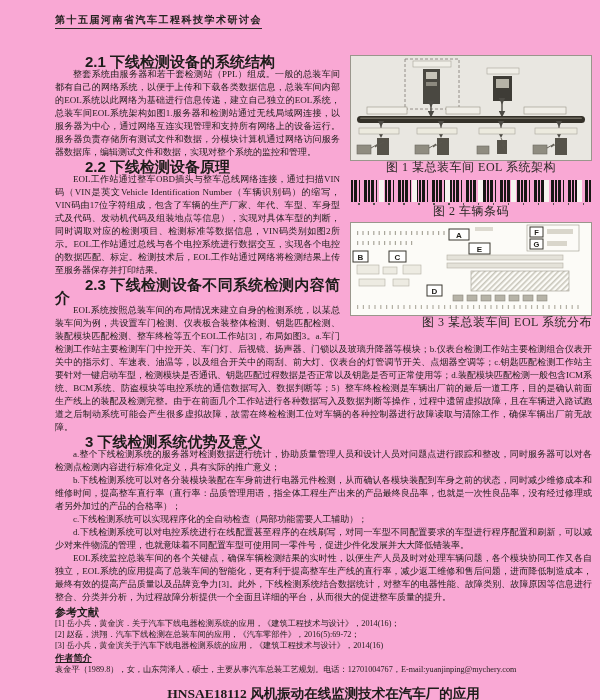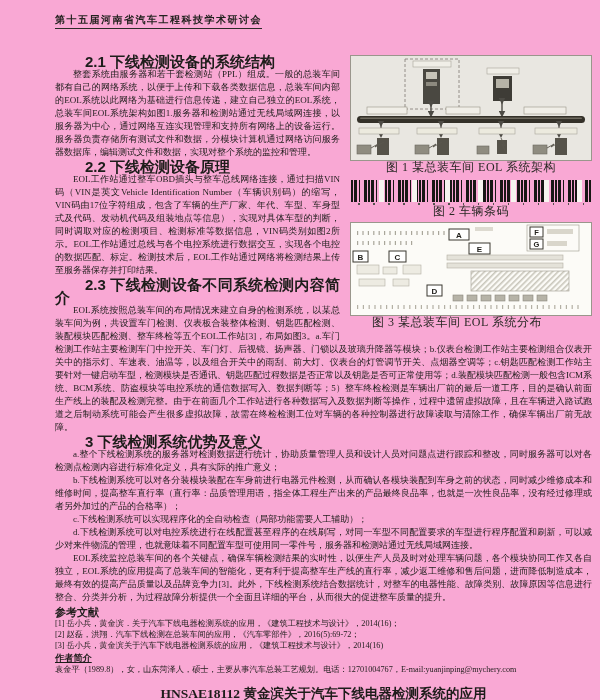--- a/index.html
+++ b/index.html
@@ -53,21 +53,21 @@
       repeating-linear-gradient(90deg, #181715 0 2px, rgba(0,0,0,0) 2px 3px,
         #181715 3px 6px, rgba(0,0,0,0) 6px 8px,
         #181715 8px 9px, rgba(0,0,0,0) 9px 13px,
         #181715 13px 16px, rgba(0,0,0,0) 16px 17px);
   }
   .barcode-digits{
     height:2px;margin:1px 8px 0 8px;
     background-image:repeating-linear-gradient(90deg,#55534d 0 1.5px,rgba(0,0,0,0) 1.5px 15px);
   }
   .fig3 .figframe{height:92px;background:#fcfbf7;}
-  .fig3 figcaption{text-align:left;padding-left:22px;}
+  .fig3 figcaption{text-align:right;padding-left:22px;}
 
   .h{
     font-weight:bold;
     font-size:15px;
     text-indent:2em;
     margin:1px 0 0 0;
     font-family:"Liberation Sans","DejaVu Sans",sans-serif;
   }
   p.body{margin:0;text-indent:2em;}
   .refs{margin-top:2px;font-size:8.2px;line-height:11px;}
@@ -249,36 +249,36 @@
     <div class="h">2.2 下线检测设备原理</div>
     <p class="body">EOL工作站通过整车OBD插头与整车总线网络连接，通过扫描VIN码（VIN是英文Vehicle Identification Number（车辆识别码）的缩写，VIN码由17位字符组成，包含了车辆的生产厂家、年代、车型、车身型式及代码、发动机代码及组装地点等信息），实现对具体车型的判断，同时调取对应的检测项目、检测标准等数据信息，VIN码类别如图2所示。EOL工作站通过总线与各个电控系统进行数据交互，实现各个电控的数据匹配、标定。检测技术后，EOL工作站通过网络将检测结果上传至服务器保存并打印结果。</p>
 
     <div class="h">2.3 下线检测设备不同系统检测内容简介</div>
     <p class="body">EOL系统按照总装车间的布局情况来建立自身的检测系统，以某总装车间为例，共设置车门检测、仪表板合装整体检测、钥匙匹配检测、装配模块匹配检测、整车终检等五个EOL工作站[3]，布局如图3。a.车门检测工作站主要检测车门中控开关、车门灯、后视镜、扬声器、门锁以及玻璃升降器等模块；b.仪表台检测工作站主要检测组合仪表开关中的指示灯、车速表、油温等，以及组合开关中的雨刮、前大灯、仪表台的灯管调节开关、点烟器空调等；c.钥匙匹配检测工作站主要针对一键启动车型，检测模块是否通讯、钥匙匹配过程数据是否正常以及钥匙是否可正常使用等；d.装配模块匹配检测一般包含ICM系统、BCM系统、防盗模块等电控系统的通信数据写入、数据判断等；5）整车终检检测是车辆出厂前的最后一道工序，目的是确认前面生产线上的装配及检测完整。由于在前面几个工作站进行各种数据写入及数据判断等操作，过程中遗留虚拟故障，且在车辆进入路试跑道之后制动系统可能会产生很多虚拟故障，故需在终检检测工位对车辆的各种控制器进行故障读取与清除工作，确保车辆出厂前无故障。</p>
 
     <div class="h">3 下线检测系统优势及意义</div>
     <p class="body">a.整个下线检测系统的服务器对检测数据进行统计，协助质量管理人员和设计人员对问题点进行跟踪和整改，同时服务器可以对各检测点检测内容进行标准化定义，具有实际的推广意义；</p>
     <p class="body">b.下线检测系统可以对各分装模块装配在车身前进行电器元件检测，从而确认各模块装配到车身之前的状态，同时减少维修成本和维修时间，提高整车直行率（直行率：品质管理用语，指全体工程生产出来的产品最终良品率，也就是一次性良品率，没有经过修理或者另外加过的产品的合格率）；</p>
     <p class="body">c.下线检测系统可以实现程序化的全自动检查（局部功能需要人工辅助）；</p>
-    <p class="body">d.下线检测系统可以对电控系统进行在线配置甚至程序的在线刷写，对同一车型不同配置要求的车型进行程序配置和刷新，可以减少对来件物流的管理，也就意味着不同配置车型可使用同一零件号，服务器和检测站通过无线局域网连接。</p>
+    <p class="body">d.下线检测系统可以对电控系统进行在线配置甚至程序的在线刷写，对同一车型不同配置要求的车型进行程序配置和刷新，可以减少对来件物流的管理，也就意味着不同配置车型可使用同一零件号，促进少件化发展并大大降低错装率。</p>
     <p class="body">EOL系统监控总装车间的各个关键点，确保车辆检测结果的实时性，以便生产人员及时对处理车辆问题，各个模块协同工作又各自独立，EOL系统的应用提高了总装车间的智能化，更有利于提高整车生产线的直行率，减少返工维修和售后问题，进而降低制造成本，最终有效的提高产品质量以及品牌竞争力[3]。此外，下线检测系统结合数据统计，对整车的电器性能、故障类别、故障原因等信息进行整合、分类并分析，为过程故障分析提供一个全面且详细的平台，从而很大的促进整车质量的提升。</p>
 
     <div class="refs">
       <div class="h2">参考文献</div>
       <div>[1] 岳小兵，黄金滨．关于汽车下线电器检测系统的应用，《建筑工程技术与设计》，2014(16)；</div>
       <div>[2] 赵磊，洪翔．汽车下线检测在总装车间的应用，《汽车零部件》，2016(5):69-72；</div>
       <div>[3] 岳小兵，黄金滨关于汽车下线电器检测系统的应用，《建筑工程技术与设计》，2014(16)</div>
     </div>
 
     <div class="bio">
       <div class="h2">作者简介</div>
       <div>袁金平（1989.8），女，山东菏泽人，硕士，主要从事汽车总装工艺规划。电话：12701004767，E-mail:yuanjinping@mychery.com</div>
     </div>
 
     <div class="paper2 p2">
-      <div class="p2-title">HNSAE18112 黄金滨关于汽车下线电器检测系统的应用</div>
+      <div class="p2-title">HNSAE18112 风机振动在线监测技术在汽车厂的应用</div>
       <div class="p2-author">杨俊超</div>
 
     </div>
 
     <div class="clear"></div>
   </div>
 </div>
 
 </body></html>

